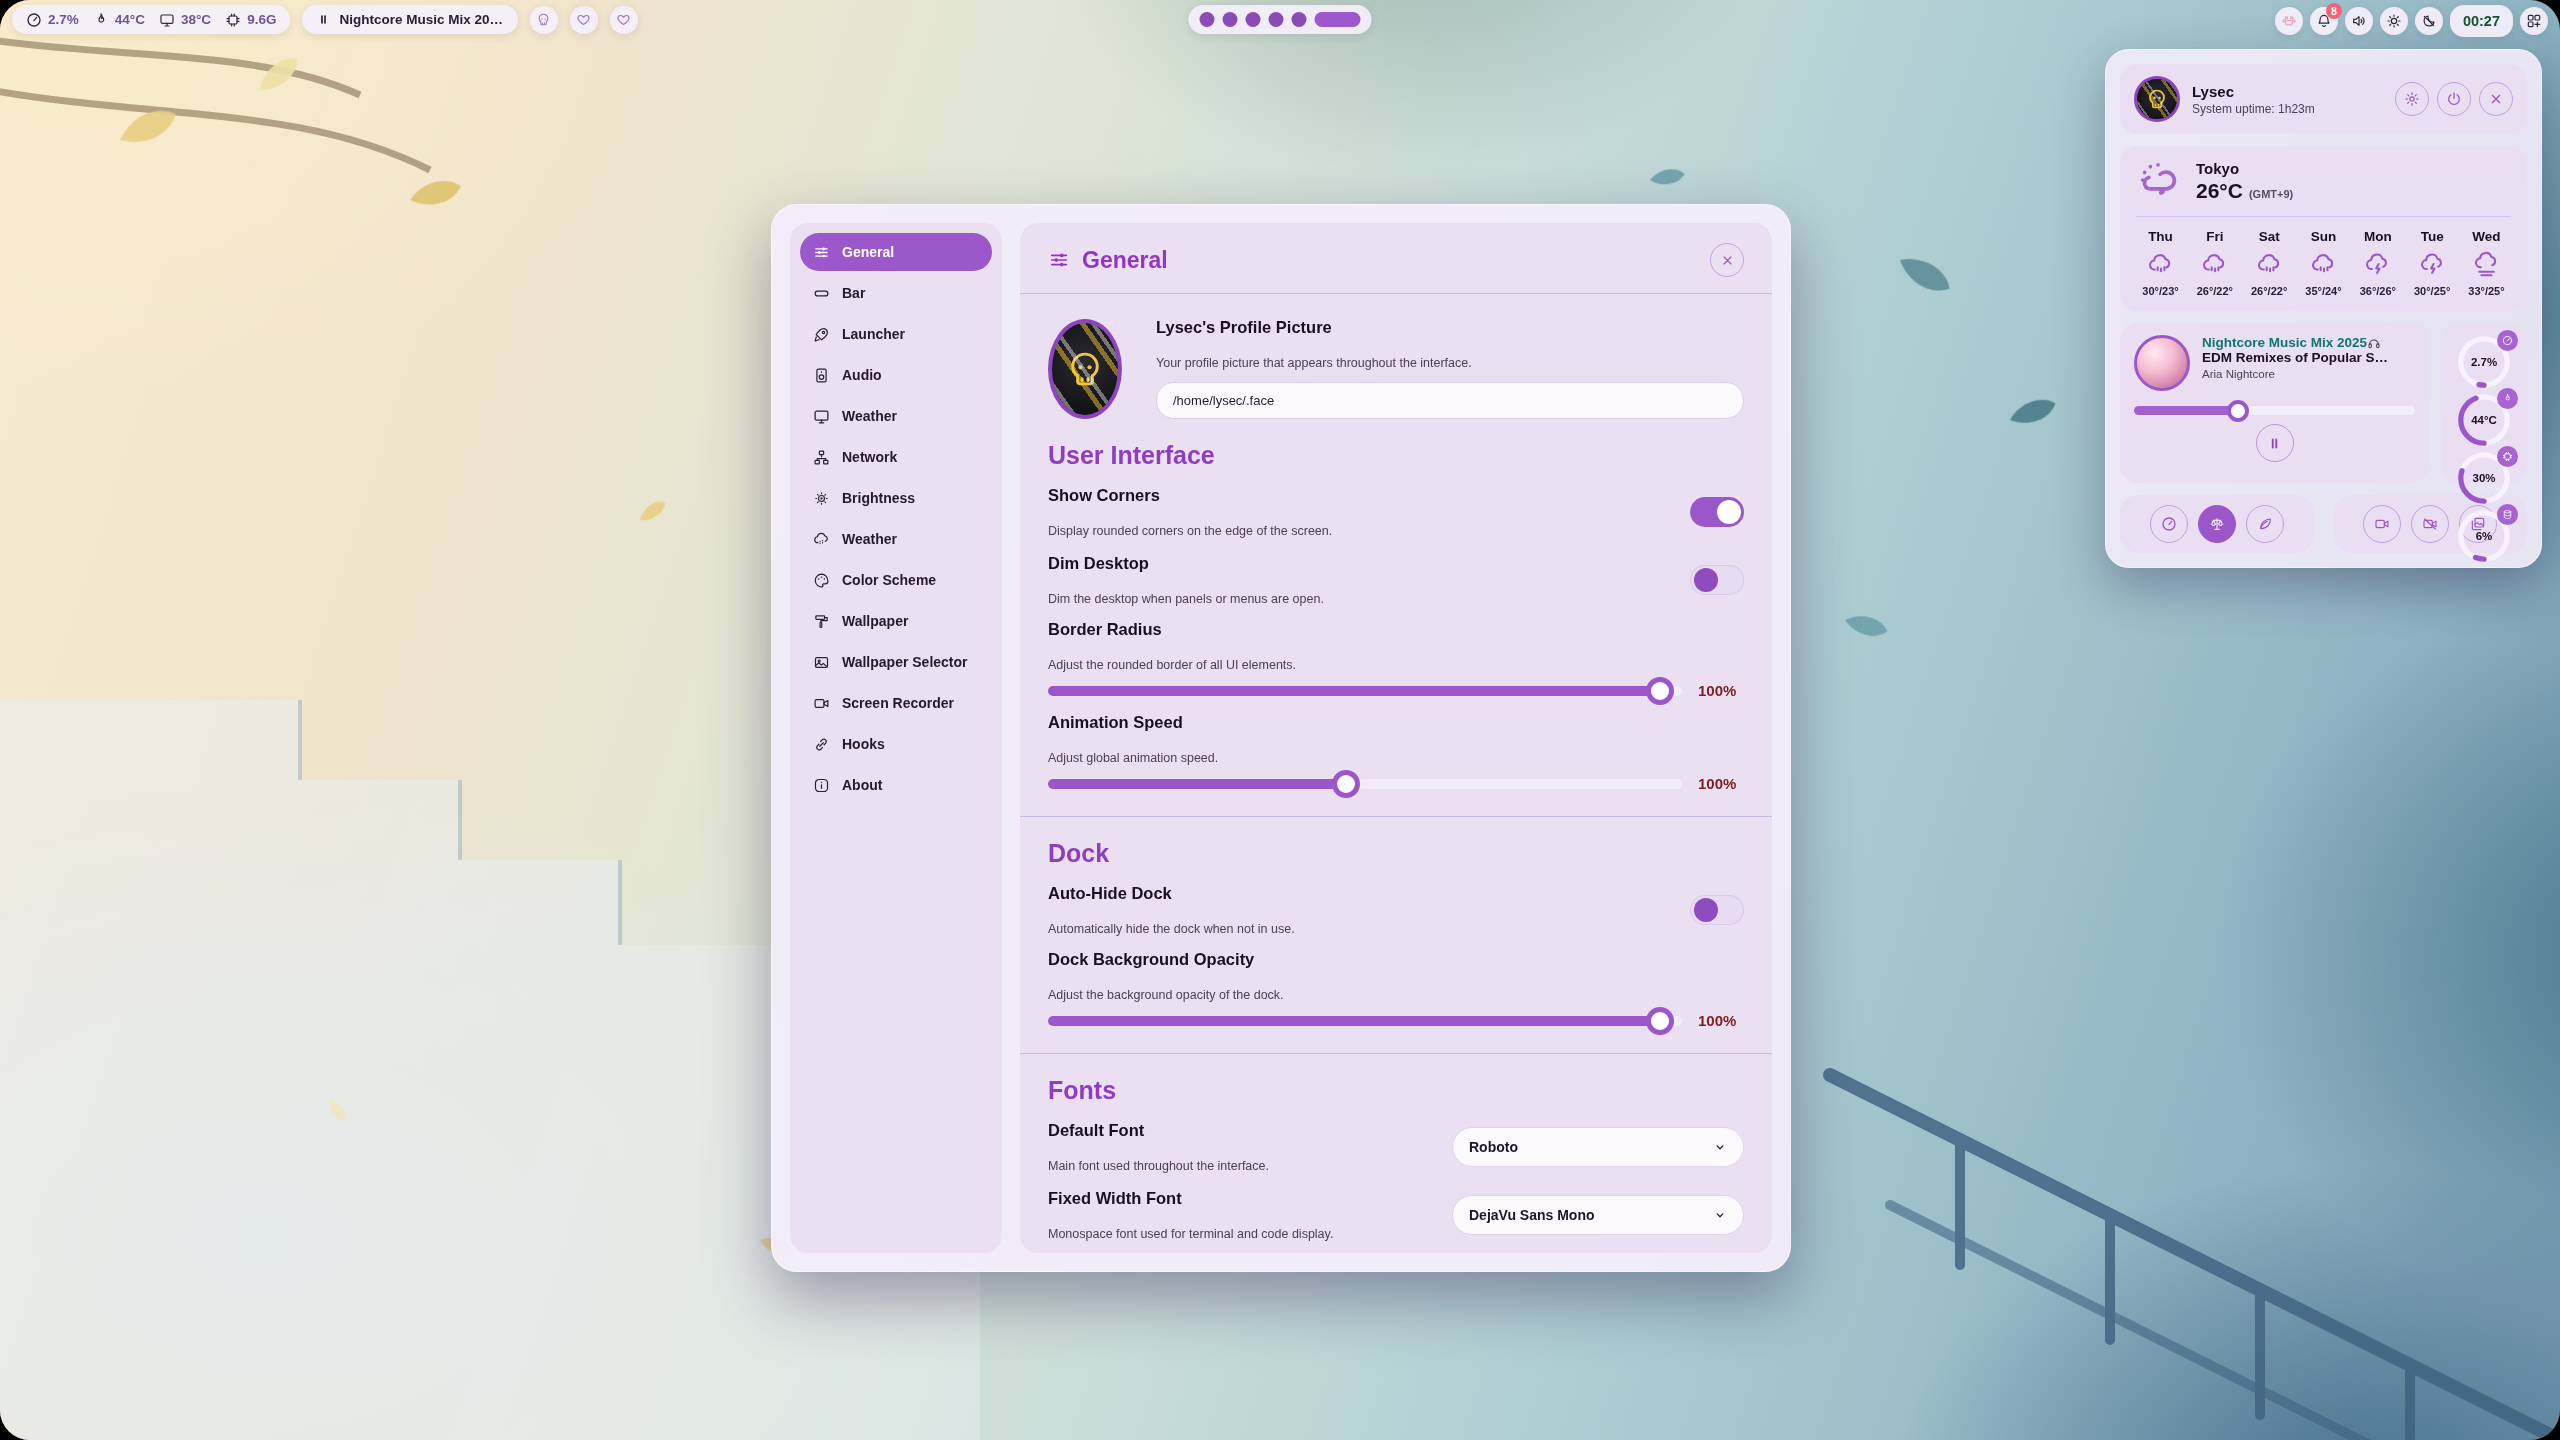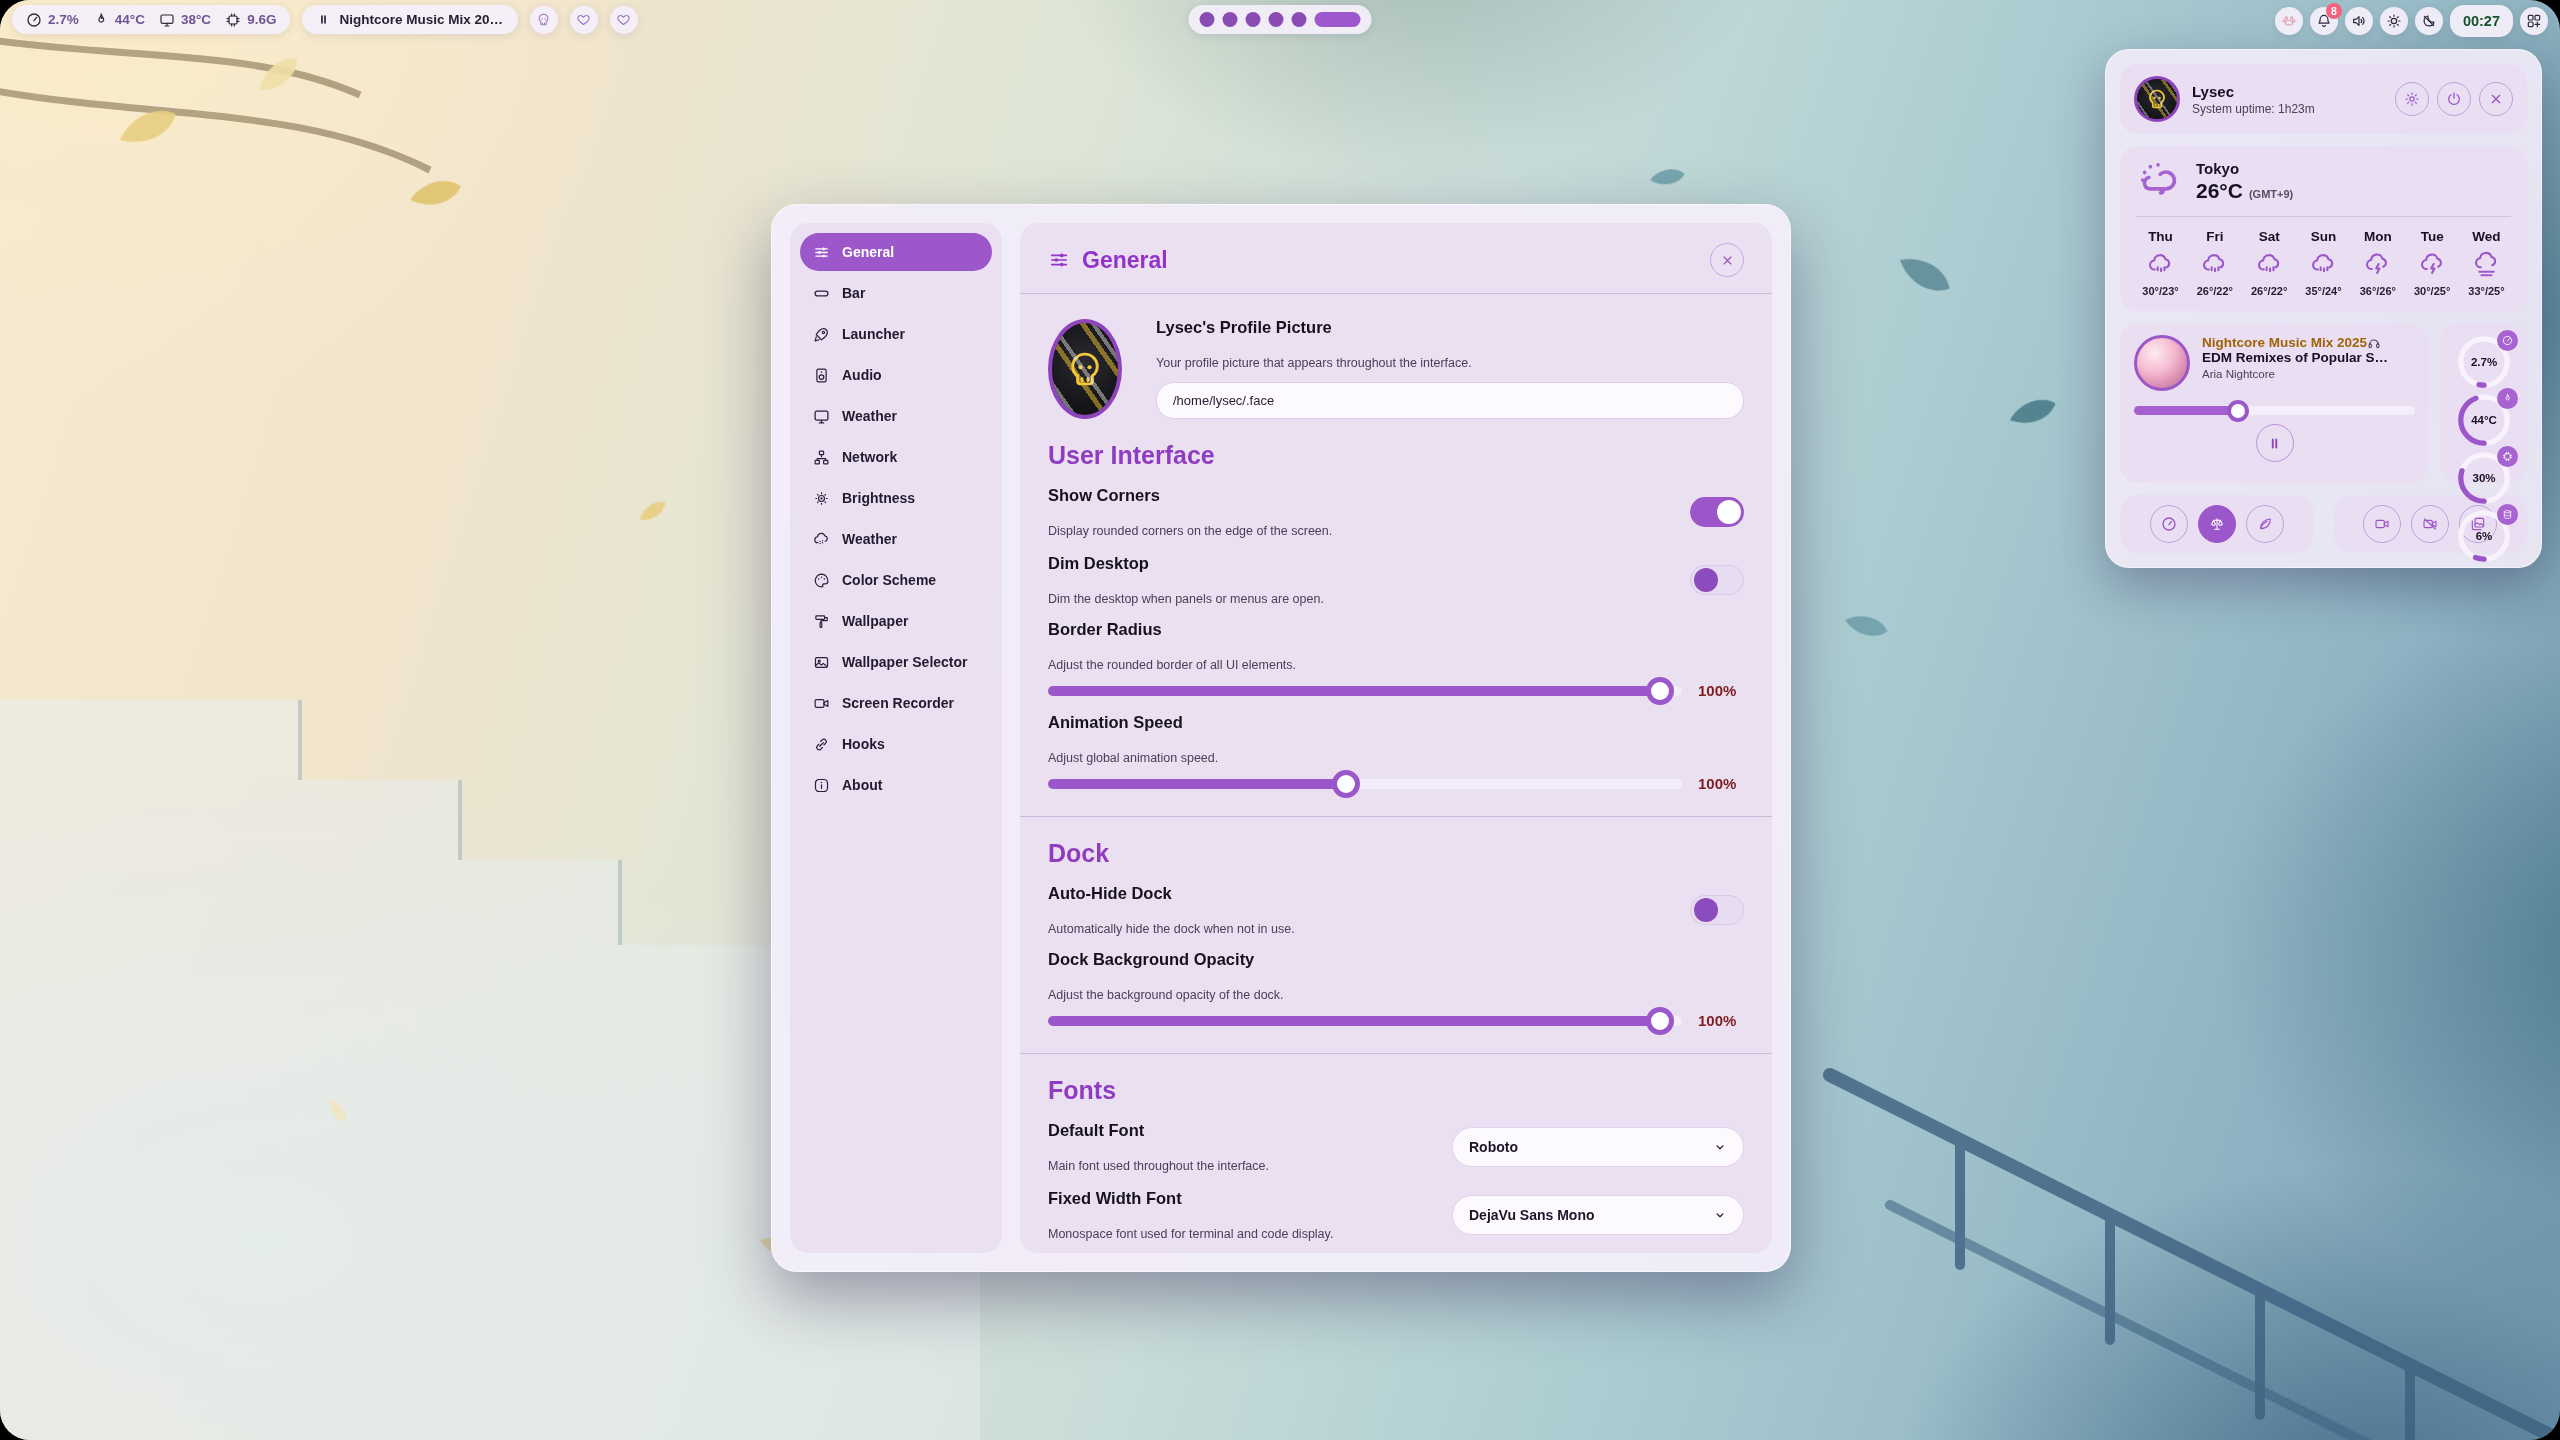--- a/index.html
+++ b/index.html
@@ -128,21 +128,21 @@
   .fc-col{display:flex;flex-direction:column;align-items:center;gap:7px;width:49px}
   .fc-day{font-size:13.5px;font-weight:700;color:#171020}
   .fc-ic{width:27px;height:27px;color:#9b57c9}
   .fc-temps{font-size:11px;font-weight:600;color:#251d31;white-space:nowrap}
   .mid-row{display:flex;gap:12px;flex:1;min-height:0}
   .player-card{flex:1;padding:12px 14px;display:flex;flex-direction:column;min-width:0}
   .player-top{display:flex;gap:12px;align-items:flex-start}
   .album-art{width:56px;height:56px;border-radius:50%;border:3px solid #9b57c9;flex:none;
     background:radial-gradient(circle at 35% 30%,#fdeaf1,#f5bcd1 40%,#dd92b4 65%,#a96a92 100%)}
   .player-meta{flex:1;min-width:0}
-  .pt-line{display:flex;align-items:center;font-size:13.5px;font-weight:700;color:#a16207;white-space:nowrap}
+  .pt-line{display:flex;align-items:center;font-size:13.5px;font-weight:700;color:#0f766e;white-space:nowrap}
   .pt-line2{font-size:13.5px;font-weight:700;color:#171020;white-space:nowrap;overflow:hidden;text-overflow:ellipsis}
   .t-ic{width:14px;height:14px;color:#46405a;flex:none}
   .player-artist{font-size:11.5px;color:#4a4057;margin-top:3px}
   .player-slider{position:relative;height:9px;border-radius:5px;background:#f4eefb;margin-top:15px;cursor:pointer;flex:none}
   .ps-fill{position:absolute;left:0;top:0;bottom:0;border-radius:5px;background:#a560d0}
   .ps-knob{position:absolute;top:50%;width:22px;height:22px;border-radius:50%;background:#fff;
     border:4.5px solid #9b57c9;transform:translate(-50%,-50%)}
   .pause-btn{width:38px;height:38px;border-radius:50%;border:1.5px solid #bd93da;background:transparent;
     color:#8d44bc;display:grid;place-items:center;align-self:center;margin-top:9px;cursor:pointer;padding:0;flex:none}
   .pause-btn .ic{width:15px;height:15px}

